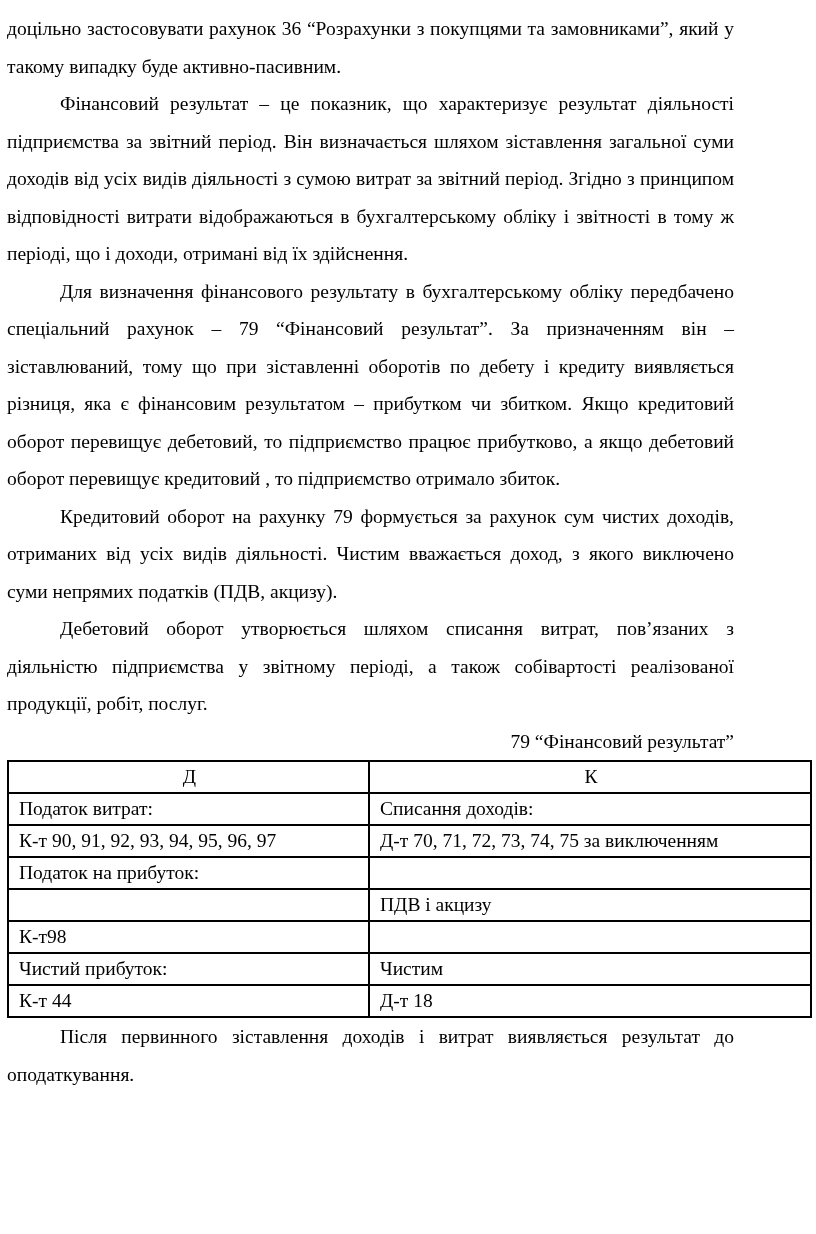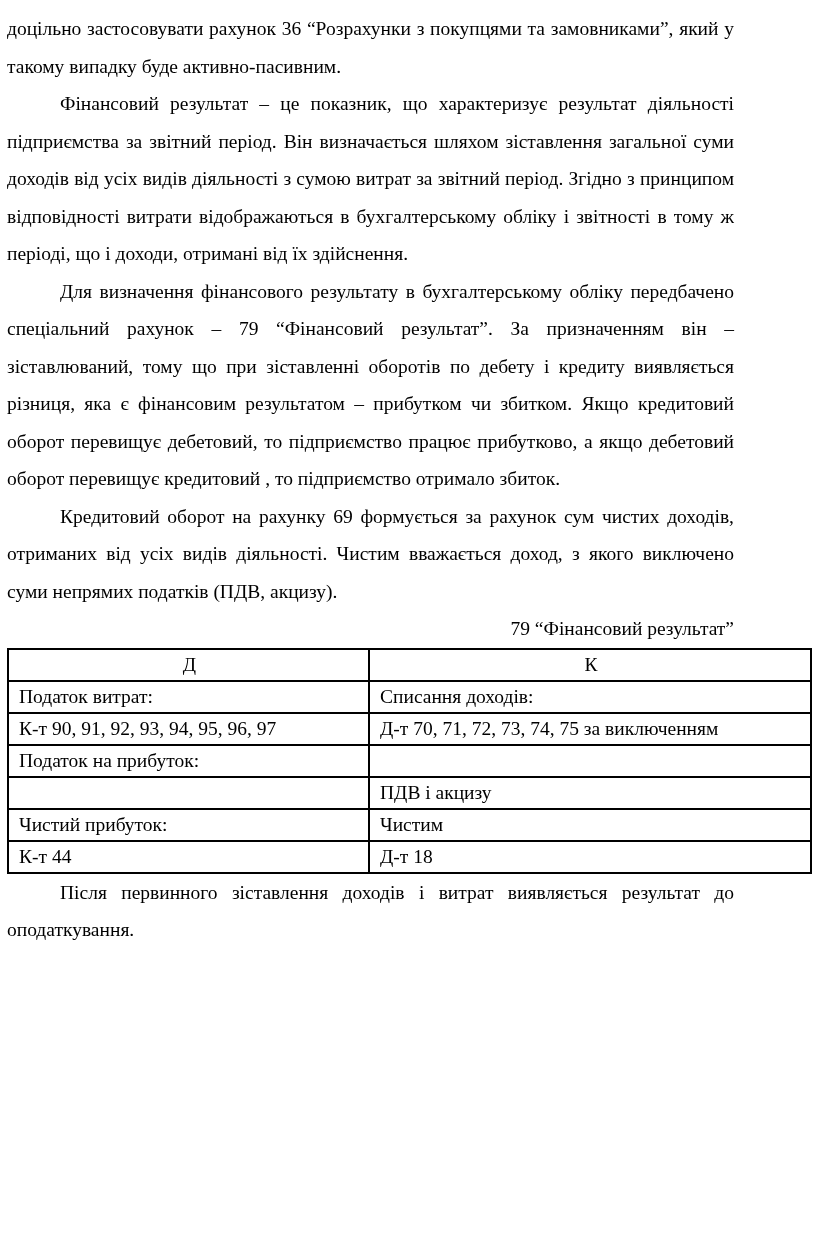--- a/index.html
+++ b/index.html
@@ -59,21 +59,22 @@
   }
 </style>
 </head>
 <body>
 
 <div class="page">
 
   <p class="para">доцільно застосовувати рахунок 36 “Розрахунки з покупцями та замовниками”, який у такому випадку буде активно-пасивним.</p>
   <p class="para indent">Фінансовий результат – це показник, що характеризує результат діяльності підприємства за звітний період. Він визначається шляхом зіставлення загальної суми доходів від усіх видів діяльності з сумою витрат за звітний період. Згідно з принципом відповідності витрати відображаються в бухгалтерському обліку і звітності в тому ж періоді, що і доходи, отримані від їх здійснення.</p>
   <p class="para indent">Для визначення фінансового результату в бухгалтерському обліку передбачено спеціальний рахунок – 79 “Фінансовий результат”. За призначенням він – зіставлюваний, тому що при зіставленні оборотів по дебету і кредиту виявляється різниця, яка є фінансовим результатом – прибутком чи збитком. Якщо кредитовий оборот перевищує дебетовий, то підприємство працює прибутково, а якщо дебетовий оборот перевищує кредитовий , то підприємство отримало збиток.</p>
-  <p class="para indent">Кредитовий оборот на рахунку 69 формується за рахунок сум чистих доходів, отриманих від усіх видів діяльності. Чистим вважається доход, з якого виключено суми непрямих податків (ПДВ, акцизу).</p>
+  <p class="para indent">Кредитовий оборот на рахунку 79 формується за рахунок сум чистих доходів, отриманих від усіх видів діяльності. Чистим вважається доход, з якого виключено суми непрямих податків (ПДВ, акцизу).</p>
+  <p class="para indent">Дебетовий оборот утворюється шляхом списання витрат, пов’язаних з діяльністю підприємства у звітному періоді, а також собівартості реалізованої продукції, робіт, послуг.</p>
 
   <p class="para caption">79 “Фінансовий результат”</p>
 
   <table class="fin-table">
     <colgroup>
       <col class="left-col">
       <col class="right-col">
     </colgroup>
     <tbody>
         <tr>
@@ -90,20 +91,24 @@
     </tr>
     <tr>
       <td>Податок на прибуток:</td>
       <td></td>
     </tr>
     <tr>
       <td></td>
       <td>ПДВ і акцизу</td>
     </tr>
     <tr>
+      <td>К-т98</td>
+      <td></td>
+    </tr>
+    <tr>
       <td>Чистий прибуток:</td>
       <td>Чистим</td>
     </tr>
     <tr>
       <td>К-т 44</td>
       <td>Д-т 18</td>
     </tr>
   </tbody>
     </table>
 

